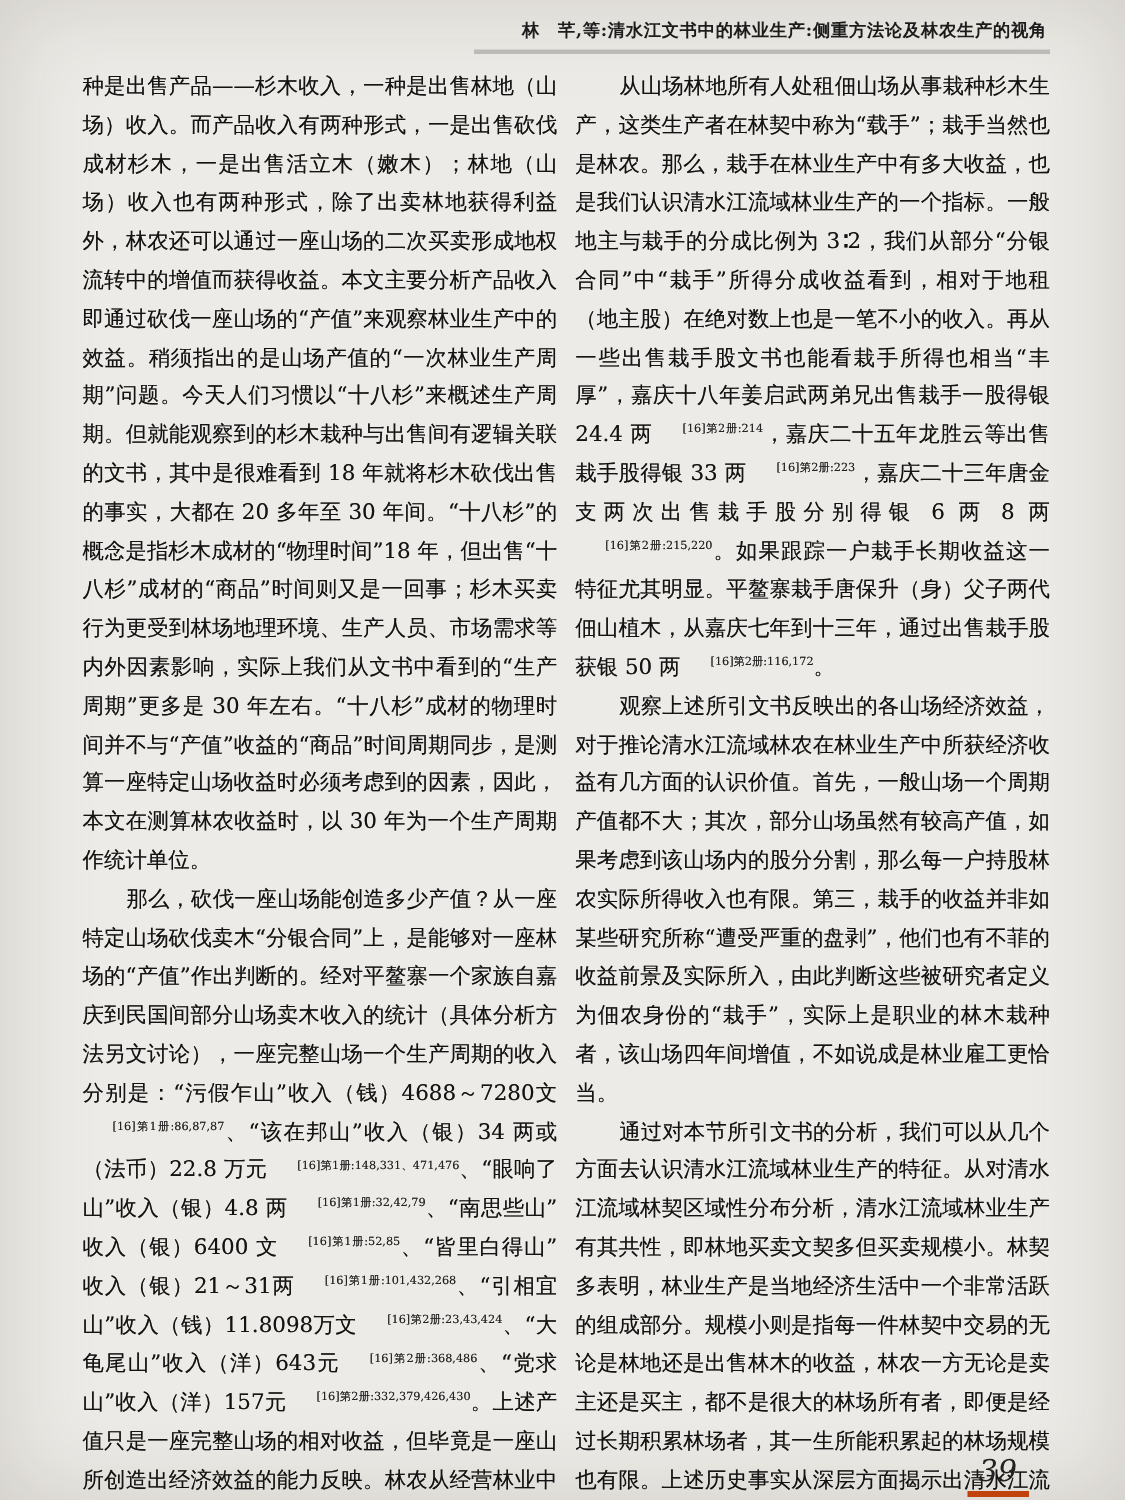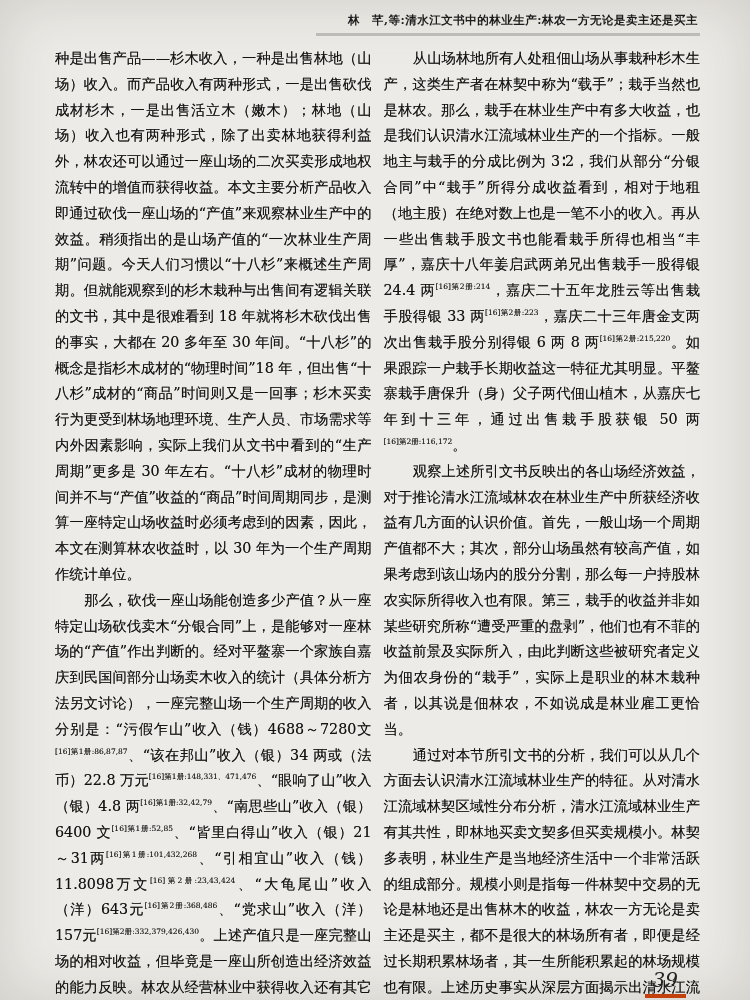--- a/index.html
+++ b/index.html
@@ -42,44 +42,45 @@
     text-shadow:0 0 .4px rgba(0,0,0,.55); 
   }
   .col p { margin:0; }
   .col p.indent { text-indent:2.05em; }
   sup.cite {
     font-size:7.5px;
     line-height:0;
     color:#222;
     letter-spacing:0;
     white-space:nowrap;
+    margin-left:20px;
   }
   .page-number {
     position:absolute;
     right:64px; bottom:2px;
     font-style:italic;
     font-size:20px;
     color:#222;
     padding:0 8px 2px 8px;
     border-bottom:4px solid #c2410c;
   }
 </style>
 </head>
 <body>
 
 <div class="page">
-  <div class="running-head">林　芊,等:清水江文书中的林业生产:林农一方无论是卖主还是买主</div>
+  <div class="running-head">林　芊,等:清水江文书中的林业生产:侧重方法论及林农生产的视角</div>
   <div class="header-rule"></div>
 
   <div class="columns">
     <div class="col">
         <p class=""><span>种是出售产品——杉木收入，一种是出售林地（山场）收入。而产品收入有两种形式，一是出售砍伐成材杉木，一是出售活立木（嫩木）；林地（山场）收入也有两种形式，除了出卖林地获得利益外，林农还可以通过一座山场的二次买卖形成地权流转中的增值而获得收益。本文主要分析产品收入即通过砍伐一座山场的“产值”来观察林业生产中的效益。稍须指出的是山场产值的“一次林业生产周期”问题。今天人们习惯以“十八杉”来概述生产周期。但就能观察到的杉木栽种与出售间有逻辑关联的文书，其中是很难看到 18 年就将杉木砍伐出售的事实，大都在 20 多年至 30 年间。“十八杉”的概念是指杉木成材的“物理时间”18 年，但出售“十八杉”成材的“商品”时间则又是一回事；杉木买卖行为更受到林场地理环境、生产人员、市场需求等内外因素影响，实际上我们从文书中看到的“生产周期”更多是 30 年左右。“十八杉”成材的物理时间并不与“产值”收益的“商品”时间周期同步，是测算一座特定山场收益时必须考虑到的因素，因此，本文在测算林农收益时，以 30 年为一个生产周期作统计单位。</span></p>
         <p class="indent"><span>那么，砍伐一座山场能创造多少产值？从一座特定山场砍伐卖木“分银合同”上，是能够对一座林场的“产值”作出判断的。经对平鳌寨一个家族自嘉庆到民国间部分山场卖木收入的统计（具体分析方法另文讨论），一座完整山场一个生产周期的收入分别是：“污假乍山”收入（钱）4688～7280文</span><sup class="cite">[16]第1册:86,87,87</sup><span>、“该在邦山”收入（银）34 两或（法币）22.8 万元</span><sup class="cite">[16]第1册:148,331、471,476</sup><span>、“眼响了山”收入（银）4.8 两</span><sup class="cite">[16]第1册:32,42,79</sup><span>、“南思些山”收入（银）6400 文</span><sup class="cite">[16]第1册:52,85</sup><span>、“皆里白得山”收入（银）21～31两</span><sup class="cite">[16]第1册:101,432,268</sup><span>、“引相宜山”收入（钱）11.8098万文</span><sup class="cite">[16]第2册:23,43,424</sup><span>、“大龟尾山”收入（洋）643元</span><sup class="cite">[16]第2册:368,486</sup><span>、“党求山”收入（洋）157元</span><sup class="cite">[16]第2册:332,379,426,430</sup><span>。上述产值只是一座完整山场的相对收益，但毕竟是一座山所创造出经济效益的能力反映。林农从经营林业中获得收入还有其它形式：有通过出售活立木（嫩木）产值获取差价，如姜应显父子在乾隆五十九年出资 0.13 两买到“皆敢”杉木一幅（1/8 股），在嘉庆五年又以 0.35 两购买该山杉木一幅（1/8 股），嫩木经过六年郁闭期生长，六年后产值升值近 3 陪；有通过买卖林地所有权从地价差价中获取收入，如“七桶山”嘉庆十年出售 1/100 股获利 1.4 两，至嘉庆十四年出售该山</span></p>
       </div>
     <div class="col">
         <p class="indent"><span>从山场林地所有人处租佃山场从事栽种杉木生产，这类生产者在林契中称为“载手”；栽手当然也是林农。那么，栽手在林业生产中有多大收益，也是我们认识清水江流域林业生产的一个指标。一般地主与栽手的分成比例为 3∶2，我们从部分“分银合同”中“栽手”所得分成收益看到，相对于地租（地主股）在绝对数上也是一笔不小的收入。再从一些出售栽手股文书也能看栽手所得也相当“丰厚”，嘉庆十八年姜启武两弟兄出售栽手一股得银 24.4 两</span><sup class="cite">[16]第2册:214</sup><span>，嘉庆二十五年龙胜云等出售栽手股得银 33 两</span><sup class="cite">[16]第2册:223</sup><span>，嘉庆二十三年唐金支两次出售栽手股分别得银 6 两 8 两</span><sup class="cite">[16]第2册:215,220</sup><span>。如果跟踪一户栽手长期收益这一特征尤其明显。平鳌寨栽手唐保升（身）父子两代佃山植木，从嘉庆七年到十三年，通过出售栽手股获银 50 两</span><sup class="cite">[16]第2册:116,172</sup><span>。</span></p>
-        <p class="indent"><span>观察上述所引文书反映出的各山场经济效益，对于推论清水江流域林农在林业生产中所获经济收益有几方面的认识价值。首先，一般山场一个周期产值都不大；其次，部分山场虽然有较高产值，如果考虑到该山场内的股分分割，那么每一户持股林农实际所得收入也有限。第三，栽手的收益并非如某些研究所称“遭受严重的盘剥”，他们也有不菲的收益前景及实际所入，由此判断这些被研究者定义为佃农身份的“栽手”，实际上是职业的林木栽种者，以其说是佃林农，不如说成是林业雇工更恰当。</span></p>
+        <p class="indent"><span>观察上述所引文书反映出的各山场经济效益，对于推论清水江流域林农在林业生产中所获经济收益有几方面的认识价值。首先，一般山场一个周期产值都不大；其次，部分山场虽然有较高产值，如果考虑到该山场内的股分分割，那么每一户持股林农实际所得收入也有限。第三，栽手的收益并非如某些研究所称“遭受严重的盘剥”，他们也有不菲的收益前景及实际所入，由此判断这些被研究者定义为佃农身份的“栽手”，实际上是职业的林木栽种者，该山场四年间增值，不如说成是林业雇工更恰当。</span></p>
         <p class="indent"><span>通过对本节所引文书的分析，我们可以从几个方面去认识清水江流域林业生产的特征。从对清水江流域林契区域性分布分析，清水江流域林业生产有其共性，即林地买卖文契多但买卖规模小。林契多表明，林业生产是当地经济生活中一个非常活跃的组成部分。规模小则是指每一件林契中交易的无论是林地还是出售林木的收益，林农一方无论是卖主还是买主，都不是很大的林场所有者，即便是经过长期积累林场者，其一生所能积累起的林场规模也有限。上述历史事实从深层方面揭示出清水江流域林业生产特征：清水江流域林业生产呈现出社会化林业生产倾向，其中一个重要的方面就是拥有一个从事林业生产的社会性林农群体。但林农也有三个层次，首先是众多的小林农，他们大多占有林地 1-3 亩；其次有较多林场所有者，如上文中的姜之谟家庭；最后是林农大户，如嘉庆道光年间河口乡的“姚百万”家族，清末—民国时期加池</span></p>
       </div>
   </div>
 
   <div class="page-number">39</div>
 </div>
 
 </body></html>

